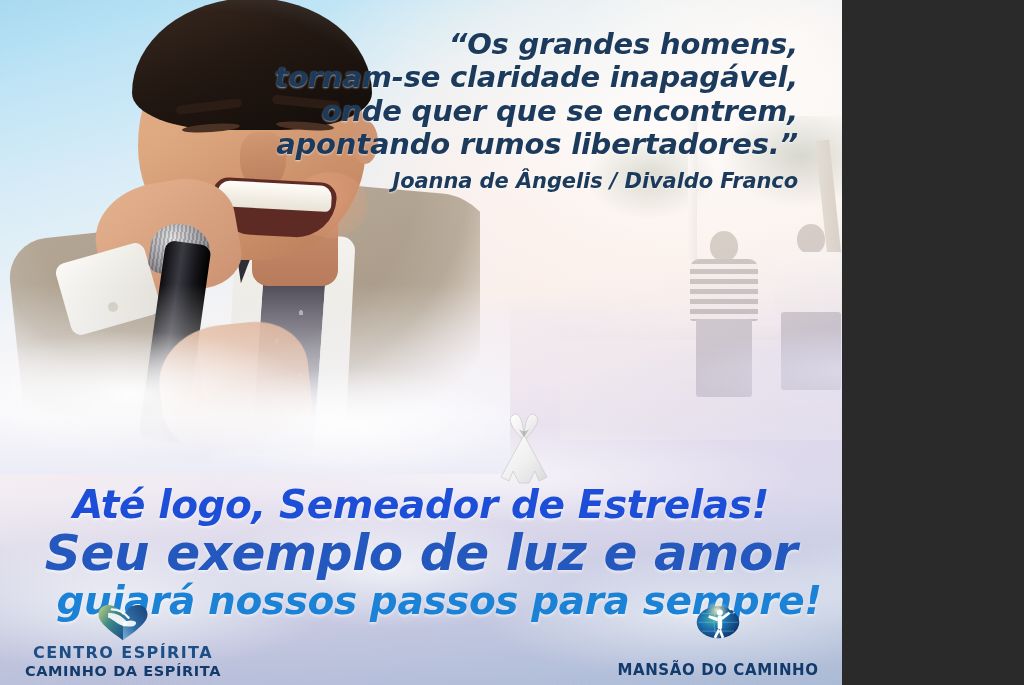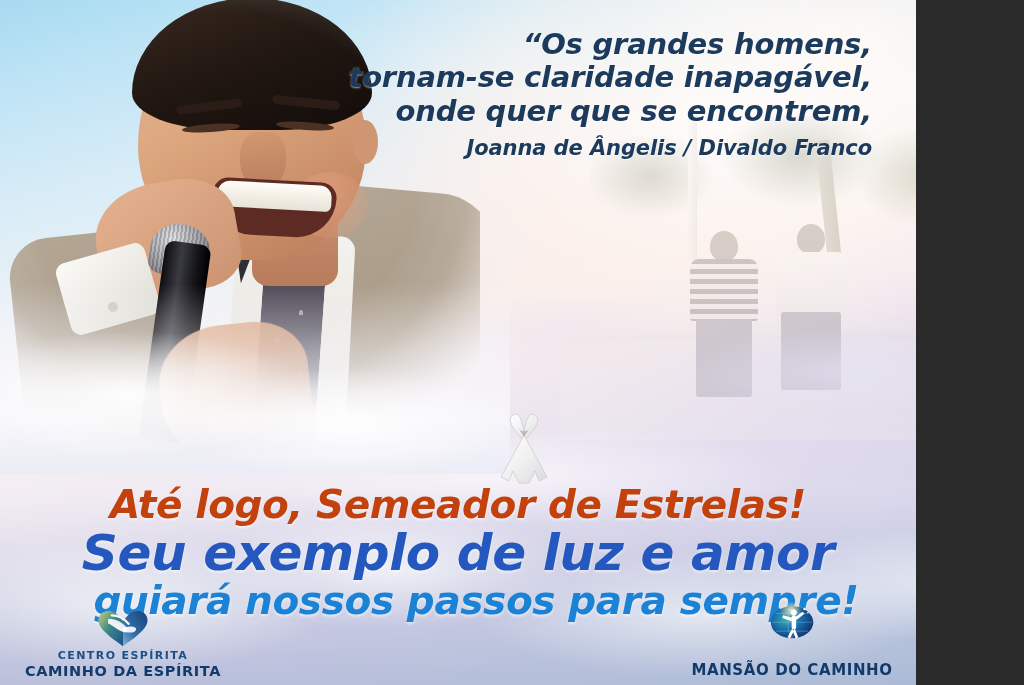--- a/index.html
+++ b/index.html
@@ -2,21 +2,21 @@
 <html><head>
 <meta charset="utf-8">
 <style>
   html, body {
     margin: 0;
     padding: 0;
     background: #2a2a2a;
   }
   #poster {
     position: relative;
-    width: 916px;
+    width: 842px;
     height: 685px;
     overflow: hidden;
     font-family: "DejaVu Sans", "Liberation Sans", sans-serif;
     background: #cfd8ec;
   }
 
   
   .bg-base {
     position: absolute; inset: 0;
     background:
@@ -301,21 +301,21 @@
   .logo-left {
     position: absolute; left: 18px; bottom: 6px;
     text-align: center; width: 210px;
   }
   .logo-right {
     position: absolute; right: 14px; bottom: 6px;
     text-align: center; width: 220px;
   }
   .logo-mark { height: 40px; display: flex; align-items: flex-end; justify-content: center; }
   .logo-t1 {
-    font-size: 11px; font-weight: 700; letter-spacing: 1.4px;
+    font-size: 16px; font-weight: 700; letter-spacing: 1.4px;
     color: #1d4f86; margin-top: 1px;
   }
   .logo-t2 {
     font-size: 14.5px; font-weight: 700; letter-spacing: 0.6px;
     color: #123a6b; margin-top: 1px;
   }
   .logo-single {
     font-size: 15px; font-weight: 700; letter-spacing: 0.6px;
     color: #123a6b; margin-top: 21px;
   }
@@ -379,20 +379,21 @@
     </div>
     <div class="portrait-mist"></div>
   </div>
 
   <div class="bg-vignette"></div>
 
   <div class="quote-block">
     <div class="quote-line" style="color: rgb(27, 58, 92);">“Os grandes homens,</div>
     <div class="quote-line" style="color: rgb(27, 58, 92);">tornam-se claridade inapagável,</div>
     <div class="quote-line" style="color: rgb(27, 58, 92);">onde quer que se encontrem,</div>
+    <div class="quote-line" style="color: rgb(27, 58, 92);">apontando rumos libertadores.”</div>
     <div class="quote-attr" style="color: rgb(27, 58, 92);">Joanna de Ângelis / Divaldo Franco</div>
   </div>
 
   <div class="ribbon">
     <svg viewBox="0 0 70 76" width="70" height="76">
       <defs>
         <linearGradient id="rg" x1="0" y1="0" x2="1" y2="1">
           <stop offset="0%" stop-color="#ffffff"></stop>
           <stop offset="55%" stop-color="#f0eff0"></stop>
           <stop offset="100%" stop-color="#d9d8da"></stop>
@@ -400,21 +401,21 @@
       </defs>
       <g filter="none">
         <path d="M35 30 C22 16 18 8 24 4 C30 0 34 10 35 24 C36 10 40 0 46 4 C52 8 48 16 35 30 Z" fill="url(#rg)" stroke="#cccbcf" stroke-width="0.8"></path>
         <path d="M35 24 L12 66 L20 70 L24 60 L30 72 L40 72 L46 60 L50 70 L58 66 L35 24 Z" fill="url(#rg)" stroke="#cccbcf" stroke-width="0.8"></path>
         <path d="M30 18 C32 22 34 24 35 26 C36 24 38 22 40 18 C37 21 33 21 30 18 Z" fill="#9a99a0" opacity="0.55"></path>
       </g>
     </svg>
   </div>
 
   <div class="message">
-    <div class="msg-line msg-1" style="color: #c2410c;">Até logo, Semeador de Estrelas!</div>
+    <div class="msg-line msg-1" style="color: #1d4ed8;">Até logo, Semeador de Estrelas!</div>
     <div class="msg-line msg-2" style="color: rgb(36, 88, 190);">Seu exemplo de luz e amor</div>
     <div class="msg-line msg-3" style="color: rgb(27, 130, 214);">guiará nossos passos para sempre!</div>
   </div>
 
   <div class="logo-left">
     <div class="logo-mark">
       <svg viewBox="0 0 60 44" width="56" height="41">
         <defs>
           <linearGradient id="hl" x1="0" y1="0" x2="1" y2="1">
             <stop offset="0%" stop-color="#c9d27a"></stop>

